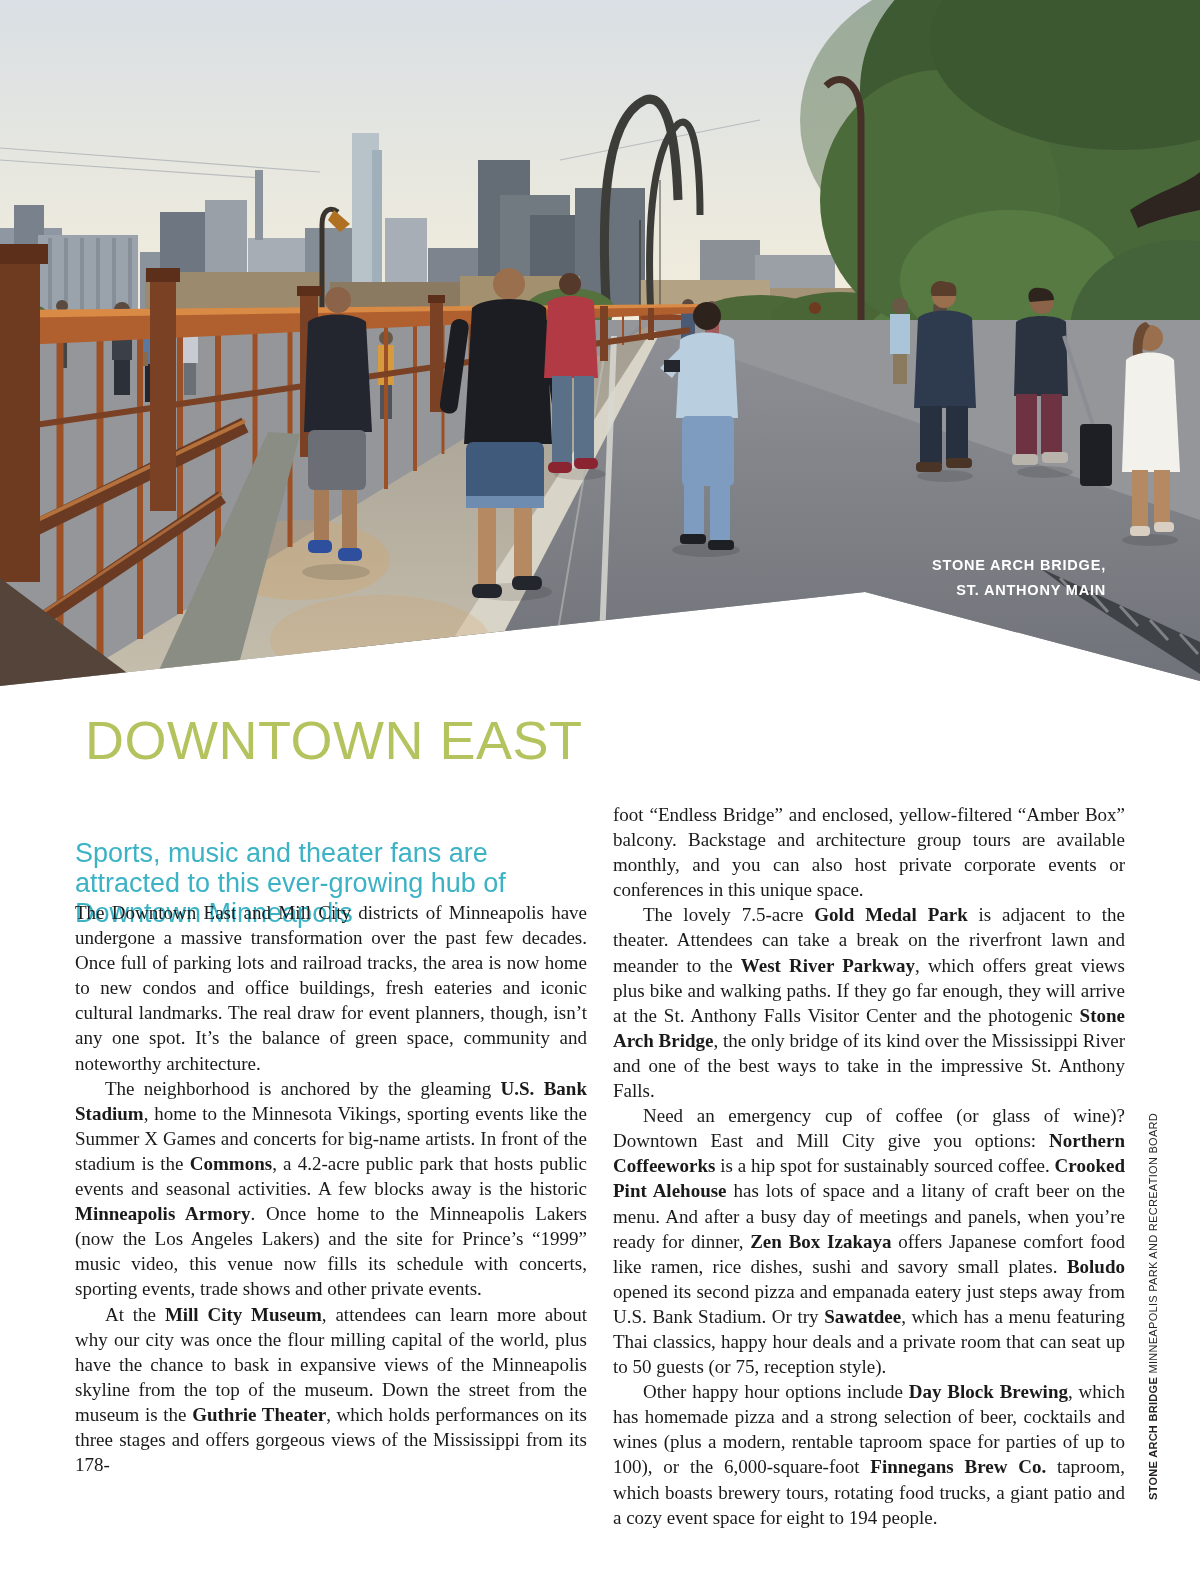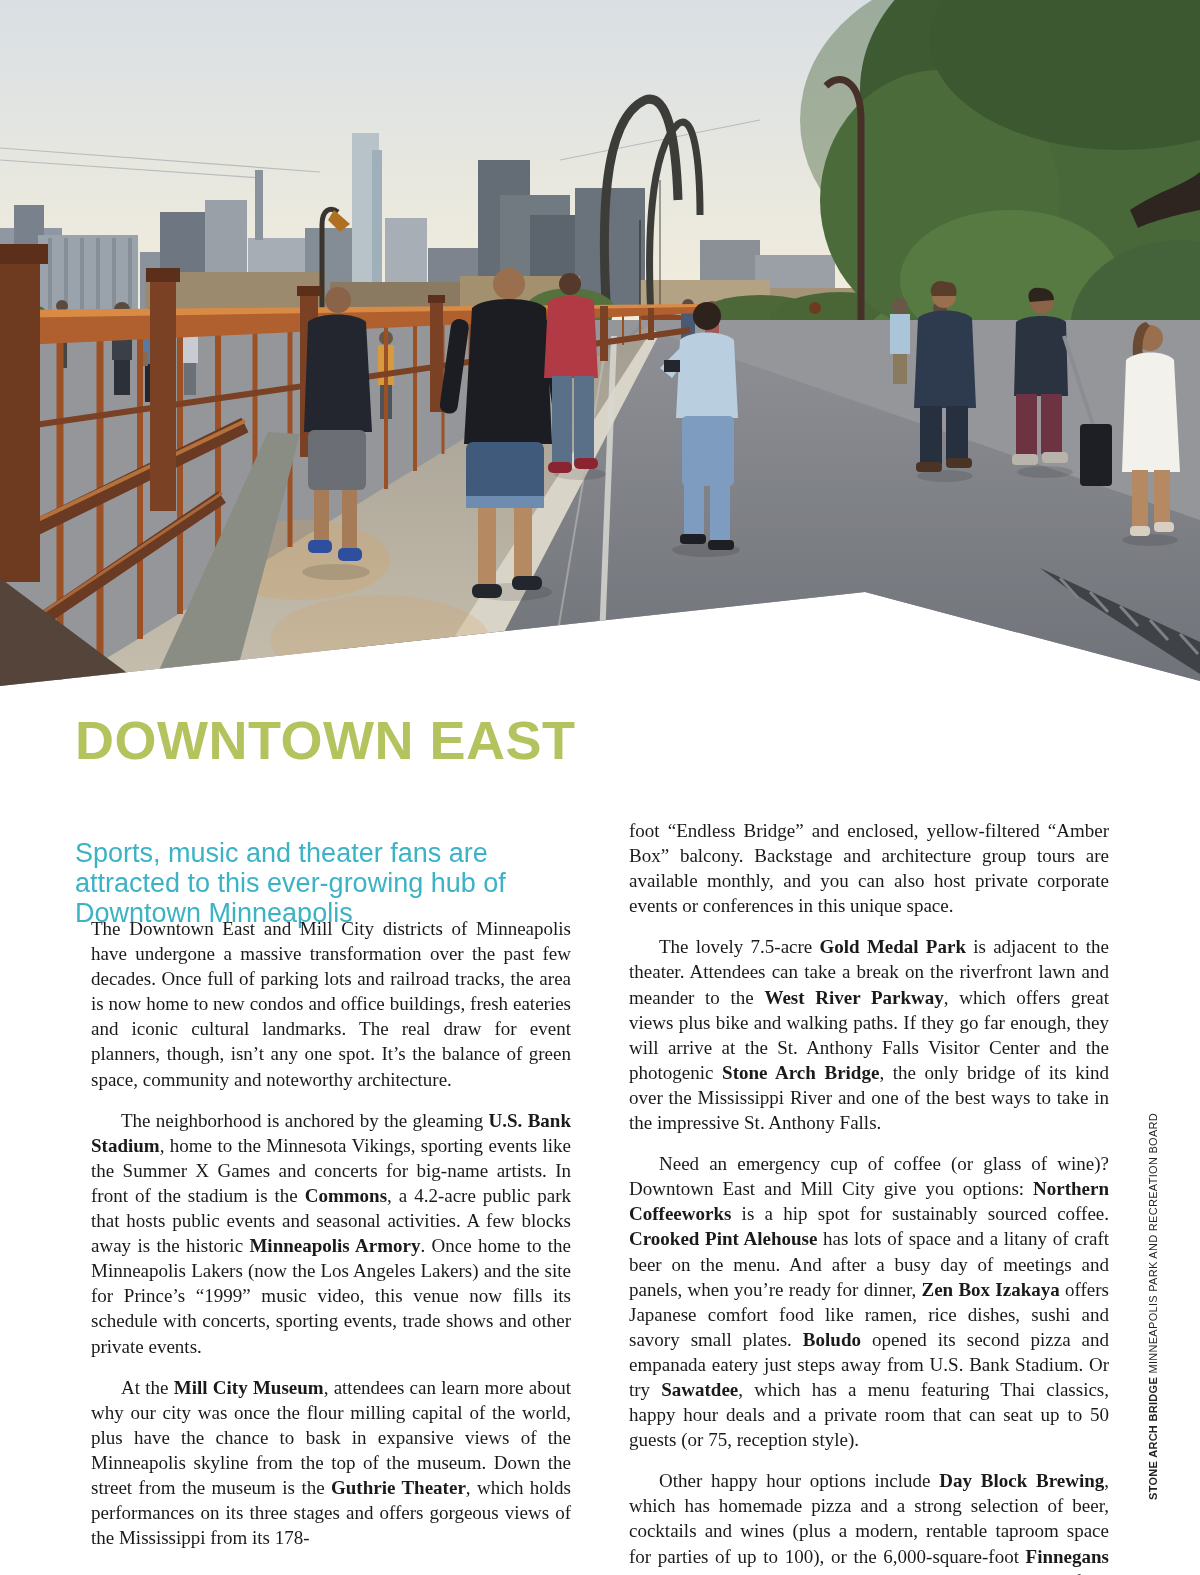--- a/index.html
+++ b/index.html
@@ -6,30 +6,30 @@
   .page{position:relative;width:1200px;height:1575px;background:#ffffff;overflow:hidden;
         font-family:"Liberation Serif", serif;}
   
   .photo-wrap{position:absolute;left:0;top:0;width:1200px;height:690px;
       clip-path:polygon(0px 0px,1200px 0px,1200px 681px,865px 592px,0px 686px);}
   .photo-wrap svg{display:block;}
   .photo-caption{position:absolute;top:553px;right:94px;text-align:right;
       font-family:"Liberation Sans", sans-serif;font-weight:bold;font-size:14.5px;
       line-height:25px;letter-spacing:.8px;color:#ffffff;}
   
-  .title{position:absolute;left:75px;top:712px;width:540px;
-      font-family:"Liberation Sans", sans-serif;font-weight:bold;
+  .title{position:absolute;left:85px;top:712px;width:540px;
+      font-family:"Liberation Sans", sans-serif;font-weight:normal;
       font-size:54px;line-height:56px;letter-spacing:.5px;color:#b5c35f;}
   .subtitle{position:absolute;left:75px;top:838px;width:490px;
       font-family:"Liberation Sans", sans-serif;font-weight:normal;
       font-size:27px;line-height:30px;color:#3cb2c5;}
   
   .col{position:absolute;width:512px;font-size:19px;line-height:25.1px;
       text-align:justify;color:#1a1a1a;}
-  .col p{margin:16px;}
+  .col p{margin:0;}
   .col p.indent{text-indent:30px;}
   .col strong{font-weight:bold;}
   .col-left{left:75px;top:900px;}
   .col-right{left:613px;top:802px;}
   
   .credit{position:absolute;left:1147px;top:1126px;height:374px;
       writing-mode:vertical-rl;transform:rotate(180deg);
       font-family:"Liberation Sans", sans-serif;font-size:11px;letter-spacing:.3px;
       color:#231f20;white-space:nowrap;}
   .credit .b{font-weight:bold;}
@@ -365,20 +365,24 @@
           <path d="M1146,322 C1132,324 1130,352 1136,372 L1146,370 C1140,352 1142,332 1150,326 Z" fill="#6a4a32"></path>
           <path d="M1126,360 C1136,350 1166,350 1174,360 L1180,472 L1122,472 Z" fill="#f2f1ec"></path>
           <rect x="1132" y="470" width="16" height="58" fill="#b58a62"></rect>
           <rect x="1154" y="470" width="16" height="54" fill="#b58a62"></rect>
           <rect x="1130" y="526" width="20" height="10" rx="4" fill="#d8cfc2"></rect>
           <rect x="1154" y="522" width="20" height="10" rx="4" fill="#d8cfc2"></rect>
         </g>
       </g>
     </svg>
 
+    <div class="photo-caption" style="color: rgb(255, 255, 255);">
+      <div>STONE ARCH BRIDGE,</div>
+      <div>ST. ANTHONY MAIN</div>
+    </div>
   </div>
 
   <h1 class="title" style="margin: 0px; color: rgb(181, 195, 95);">
     <span>DOWNTOWN EAST</span><br>
   </h1>
   <div class="subtitle" style="color: rgb(60, 178, 197);">Sports, music and theater fans are attracted to this ever-growing hub of Downtown Minneapolis</div>
 
   <div class="col col-left">
       <p>The Downtown East and Mill City districts of Minneapolis have undergone a massive transformation over the past few decades. Once full of parking lots and railroad tracks, the area is now home to new condos and office buildings, fresh eateries and iconic cultural landmarks. The real draw for event planners, though, isn’t any one spot. It’s the balance of green space, community and noteworthy architecture.</p>
       <p class="indent">The neighborhood is anchored by the gleaming <strong>U.S. Bank Stadium</strong>, home to the Minnesota Vikings, sporting events like the Summer X Games and concerts for big-name artists. In front of the stadium is the <strong>Commons</strong>, a 4.2-acre public park that hosts public events and seasonal activities. A few blocks away is the historic <strong>Minneapolis Armory</strong>. Once home to the Minneapolis Lakers (now the Los Angeles Lakers) and the site for Prince’s “1999” music video, this venue now fills its schedule with concerts, sporting events, trade shows and other private events.</p>

